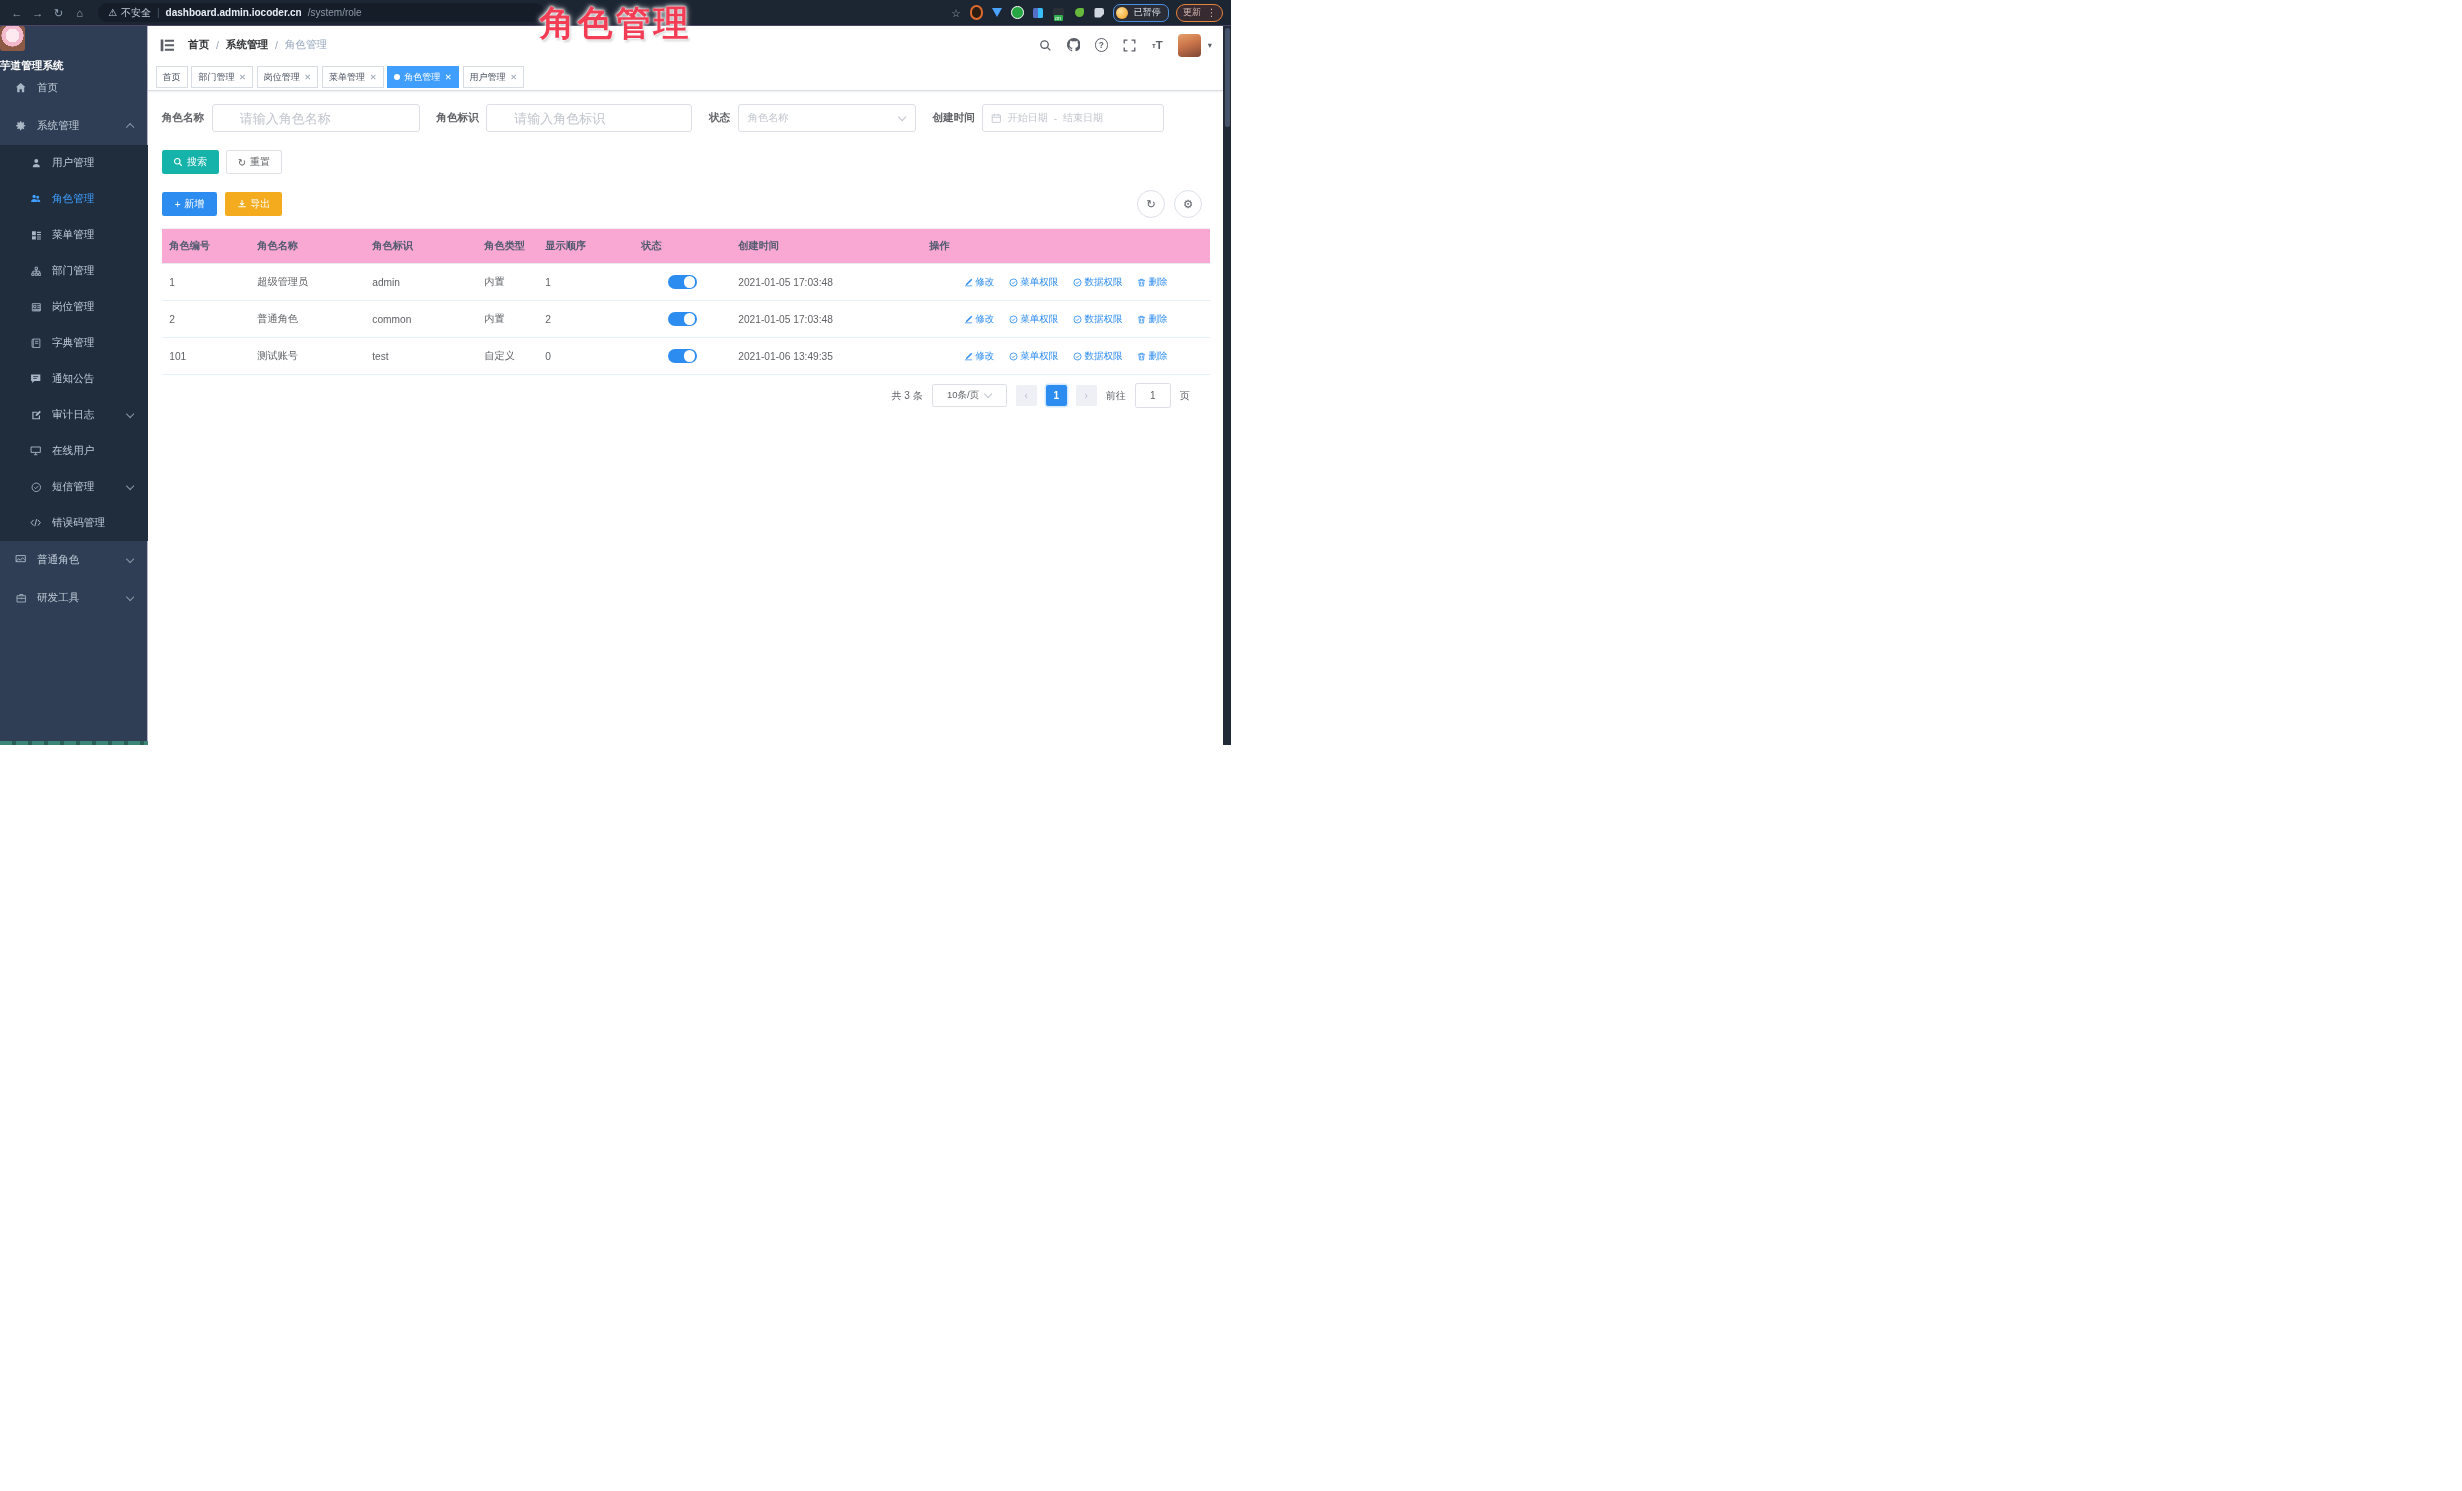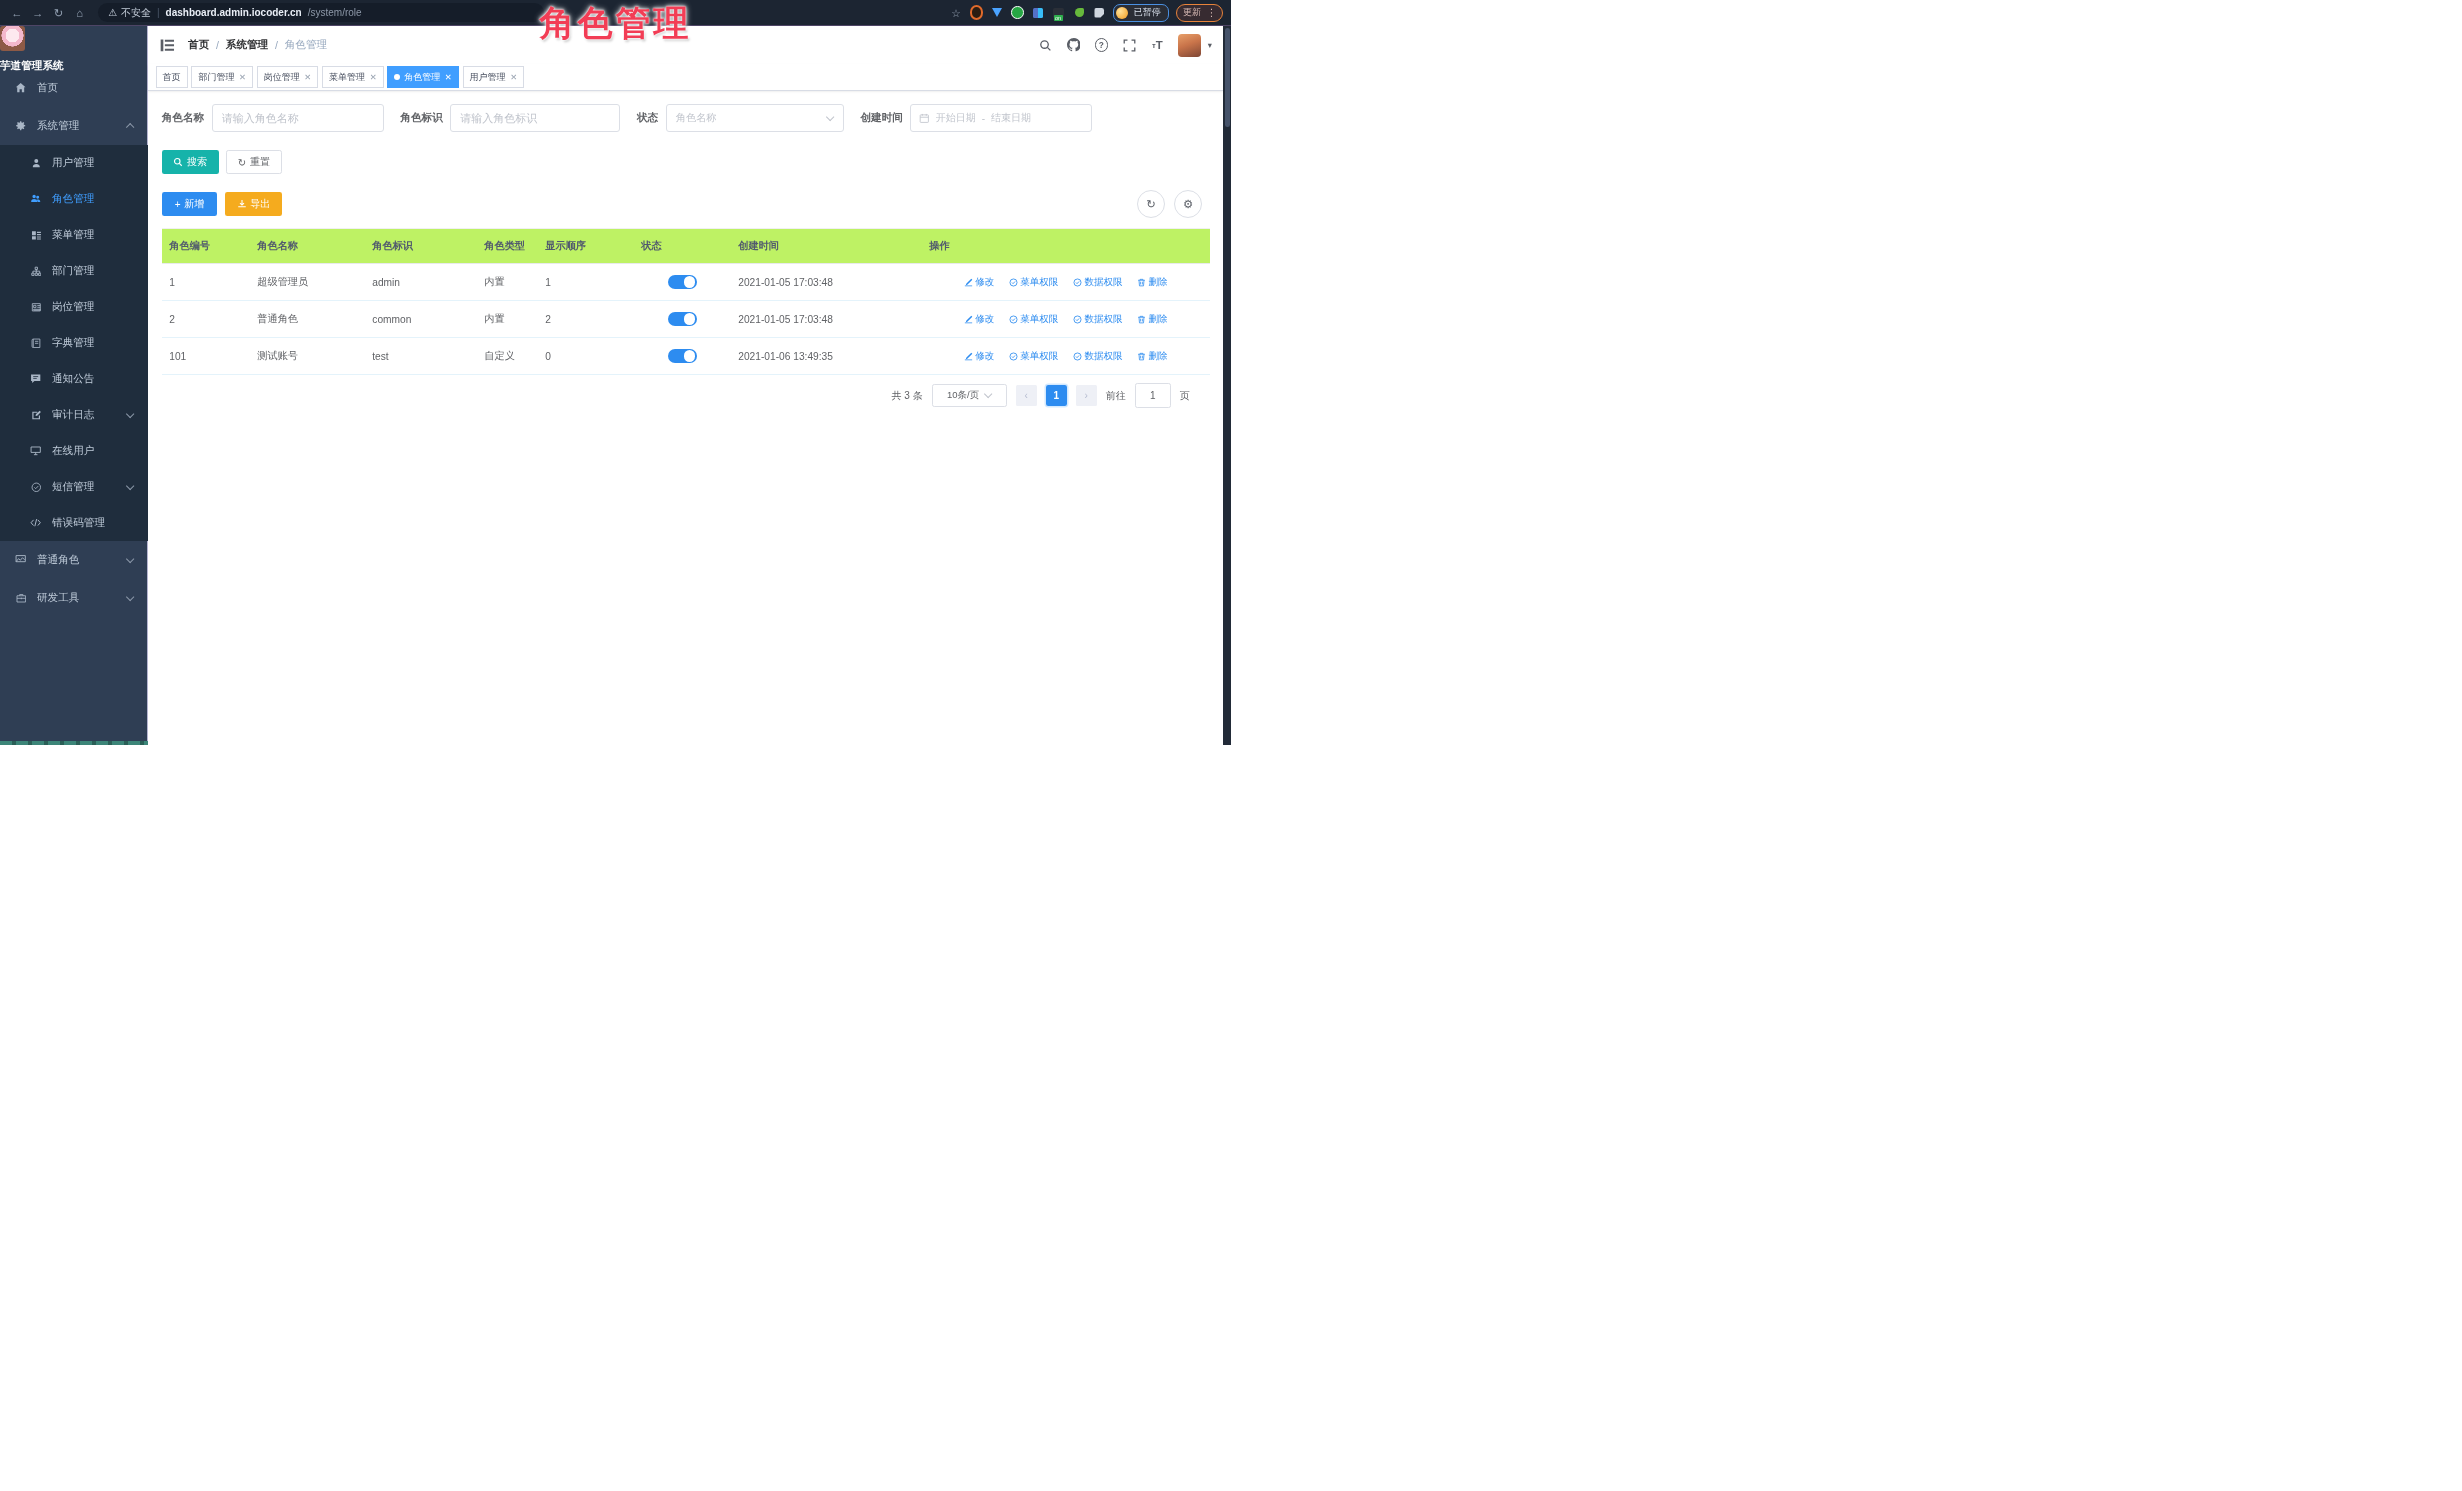--- a/index.html
+++ b/index.html
@@ -82,21 +82,21 @@
   .tag{height:20px;display:flex;align-items:center;gap:3.8px;border:0.8px solid #d8dce5;background:#fff;
        padding:0 6px;font-size:9px;color:#495060;cursor:pointer;white-space:nowrap;}
   .tag .x{font-size:8.3px;color:#9aa4b2;margin-left:0.8px;}
   .tag.active{background:#409eff;border-color:#409eff;color:#fff;}
   .tag.active .x{color:#fff;}
   .tagdot{width:6px;height:6px;border-radius:50%;background:#fff;}
   
   .page{flex:1;padding:13px 13.7px 0 13.7px;position:relative;}
   .filters{display:flex;align-items:center;}
   .flabel{font-size:10.6px;font-weight:bold;color:#606266;white-space:nowrap;margin-right:7.6px;}
-  .el-input{height:26px;border:0.8px solid #dcdfe6;border-radius:3px;padding:0 9px;font-size:11px;
+  .el-input{height:26px;border:0.8px solid #dcdfe6;border-radius:3px;padding:0 27px;font-size:13px;
             color:#606266;outline:none;font-family:"Liberation Sans",sans-serif;}
   .el-input::placeholder{color:#c0c4cc;}
   .w-name{width:152px;margin-right:16.7px;}
   .w-key{width:150px;margin-right:16.7px;}
   .el-select{width:158px;height:26px;border:0.8px solid #dcdfe6;border-radius:3px;display:flex;
              align-items:center;padding:0 9px;color:#c0c4cc;font-size:10.2px;margin-right:16.7px;
              justify-content:space-between;cursor:pointer;}
   .sel-chev{width:5.3px;height:5.3px;border-right:1.1px solid #c0c4cc;border-bottom:1.1px solid #c0c4cc;
             transform:rotate(45deg);margin-top:-2.3px;}
   .daterange{width:164px;height:26px;border:0.8px solid #dcdfe6;border-radius:3px;display:flex;
@@ -107,21 +107,21 @@
   .btn-search{background:#16b3aa;color:#fff;}
   .btn-reset{background:#fff;border-color:#dcdfe6;color:#606266;}
   .action-row{margin-top:16px;display:flex;gap:7.6px;align-items:center;}
   .btn-add{background:#2d8cf0;color:#fff;padding:0 12px;}
   .btn-export{background:#f5ab1e;color:#fff;padding:0 10.6px;}
   .right-tools{margin-left:auto;display:flex;gap:9px;margin-right:7.6px;}
   .circle-btn{width:26px;height:26px;border-radius:50%;border:0.8px solid #dcdfe6;background:#fff;
               color:#5a5e66;display:flex;align-items:center;justify-content:center;font-size:11.4px;cursor:pointer;}
   
   table.grid{margin-top:10px;width:100%;border-collapse:collapse;table-layout:fixed;}
-  .grid th{background:#bef264;color:#515a6e;font-weight:bold;font-size:10.2px;text-align:left;
+  .grid th{background:#f9a8d4;color:#515a6e;font-weight:bold;font-size:10.2px;text-align:left;
            height:34px;padding:0 7.6px;border-bottom:0.8px solid #e8eaec;border-top:0.8px solid #f0f0f1;}
   .grid td{height:36px;padding:0 7.6px;font-size:10.2px;color:#606266;border-bottom:0.8px solid #e4f3fb;}
   .c-center{text-align:center;}
   .switch{display:inline-block;width:29px;height:14.4px;border-radius:7.6px;background:#2d8cf0;position:relative;
           vertical-align:middle;cursor:pointer;}
   .switch i{position:absolute;right:1.5px;top:1.5px;width:11.4px;height:11.4px;border-radius:50%;background:#fff;}
   .op-link{color:#2d8cf0;font-size:9.5px;margin:0 6px;cursor:pointer;display:inline-flex;
            align-items:center;gap:2.3px;white-space:nowrap;}
   
   .pager{margin-top:8px;display:flex;justify-content:flex-end;align-items:center;gap:9px;

